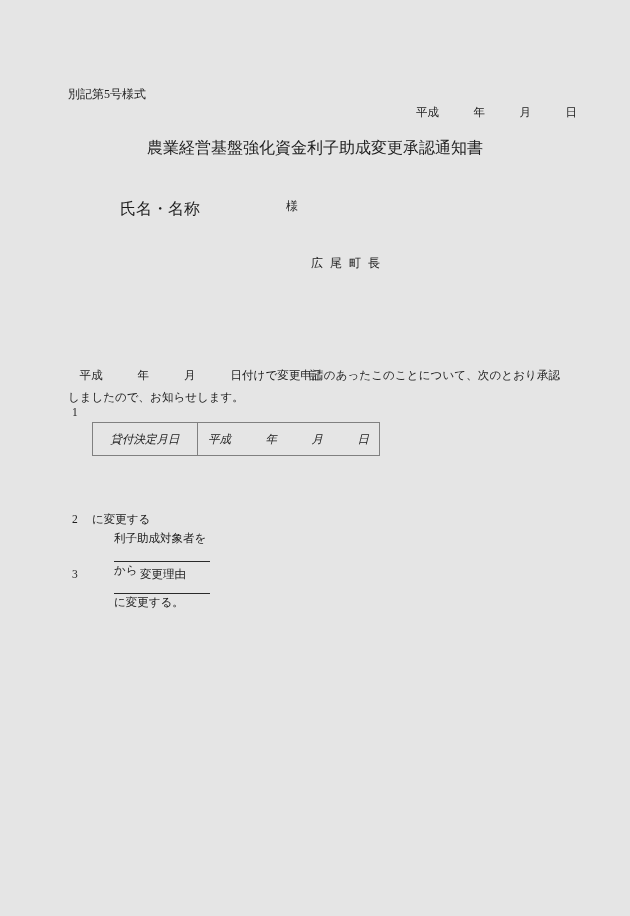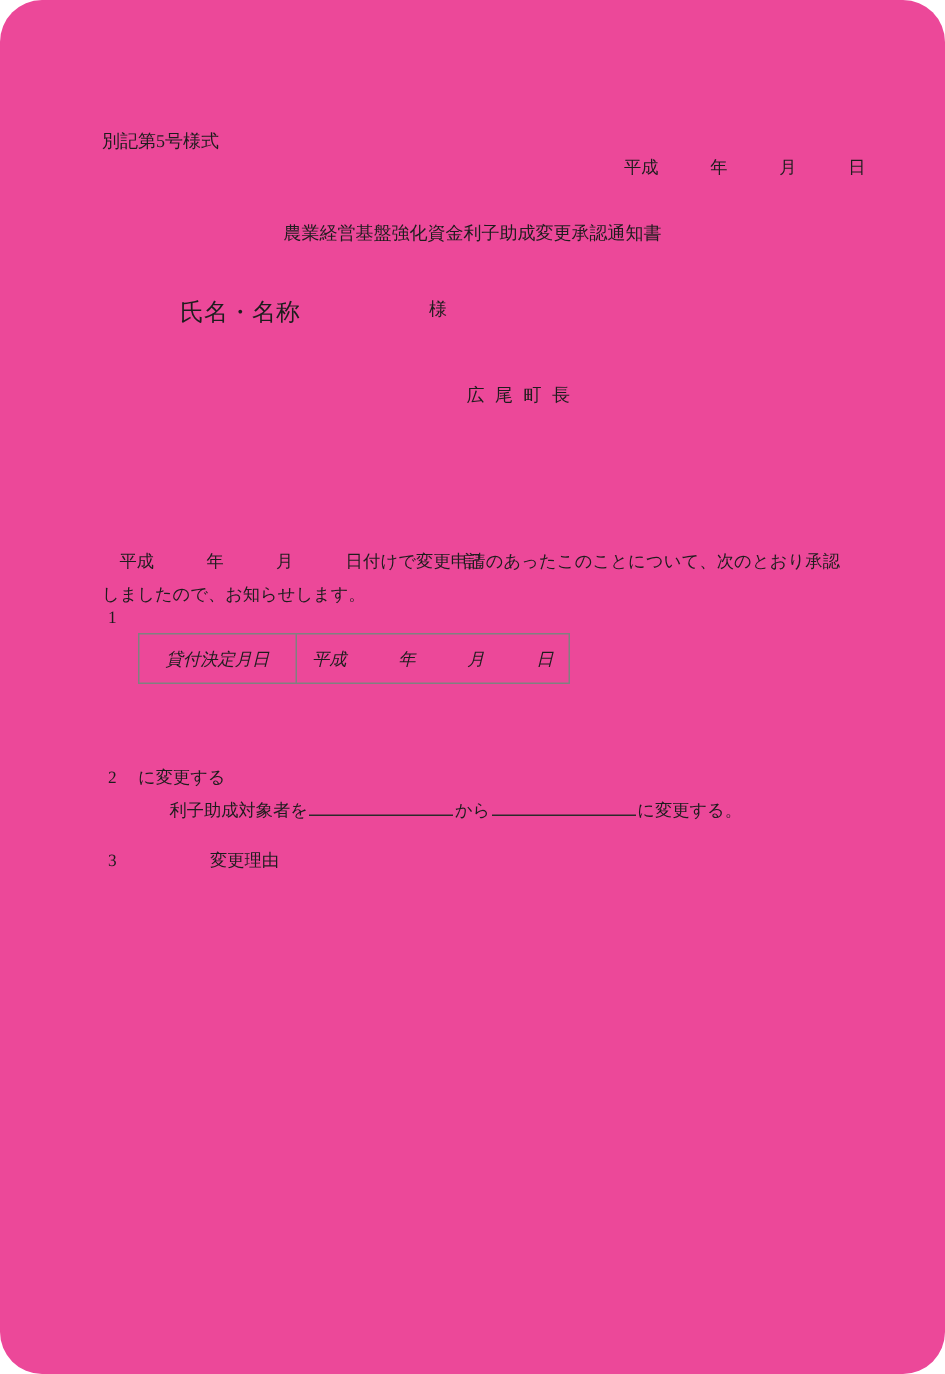--- a/index.html
+++ b/index.html
@@ -11,22 +11,21 @@
     width: 630px;
     height: 916px;
     position: relative;
     font-family: "Liberation Serif", "DejaVu Serif", serif;
     color: #1a1a1a;
     overflow: hidden;
   }
   .page {
     position: absolute;
     inset: 0;
-    background: #ec4899;
-    border-radius: 28px;
+    background: #e5e5e5;
   }
 
   
   .t {
     position: absolute;
     white-space: pre;
     font-size: 11.5px;
     line-height: 1.55;
     color: #1d1d1d;
   }
@@ -42,24 +41,24 @@
   .doc-date {
     left: 416px;
     top: 104px;
     font-size: 11.5px;
   }
 
   
   .doc-title {
     left: 0;
     right: 0;
-    top: 146px;
+    top: 136px;
     width: 630px;
     text-align: center;
-    font-size: 12px;
+    font-size: 16px;
     white-space: pre;
   }
 
   
   .addressee {
     left: 120px;
     top: 197px;
     font-size: 16px;
   }
   .addressee-suffix {
@@ -142,20 +141,21 @@
     padding-right: 38px;
   }
 
   
   .change-line {
     left: 113px;
     top: 530px;
     font-size: 11.5px;
     display: flex;
     align-items: baseline;
+    flex-direction: column;
   }
   .blank {
     display: inline-block;
     width: 96px;
     border-bottom: 1px solid #2a2a2a;
     height: 13px;
     margin: 0 1px;
   }
 </style>
 </head>

